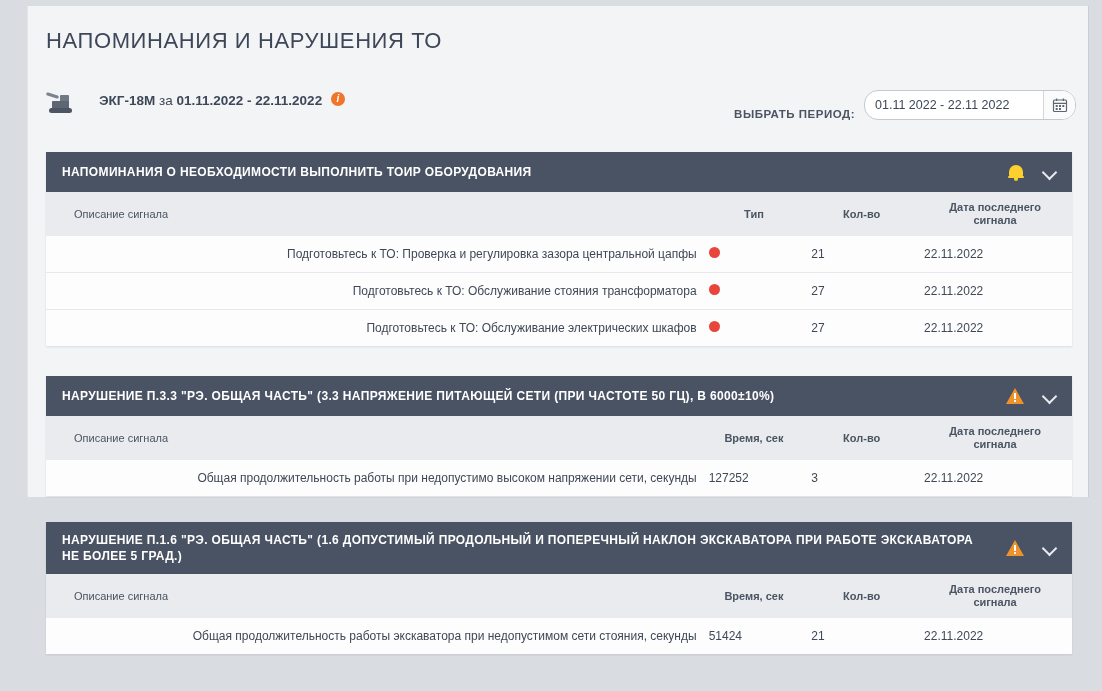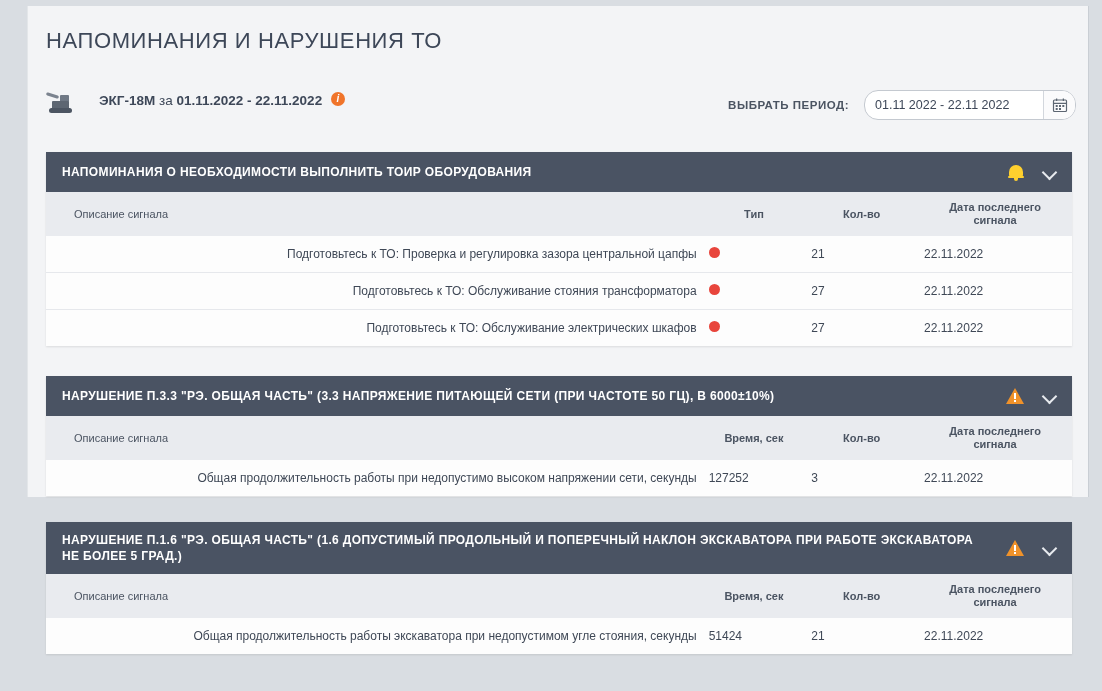--- a/index.html
+++ b/index.html
@@ -84,22 +84,22 @@
     font-style: italic;
     margin-left: 5px;
     vertical-align: 3px;
     line-height: 14px;
   }
   
   .period-wrap {
     position: absolute;
     right: 12px; top: 84px;
     display: flex;
-    align-items: center;
-    gap: 15px;
+    align-items: flex-end;
+    gap: 9px;
   }
   .period-label {
     font-size: 11.5px;
     font-weight: 700;
     letter-spacing: 0.5px;
     color: #4b5462;
   }
   .period-input {
     display: flex;
     align-items: center;
@@ -401,21 +401,21 @@
             <th class="col-type">Время, сек</th>
             <th class="col-count">Кол-во</th>
             <th class="col-date">
               <span>Дата последнего</span><br>
               <span>сигнала</span>
             </th>
           </tr>
         </thead>
         <tbody>
           <tr>
-            <td class="desc">Общая продолжительность работы экскаватора при недопустимом угле стояния, секунды</td>
+            <td class="desc">Общая продолжительность работы экскаватора при недопустимом сети стояния, секунды</td>
             <td>51424</td>
             <td>21</td>
             <td>22.11.2022</td>
           </tr>
         </tbody>
       </table>
     </div>
 
   </div>
 </div>

